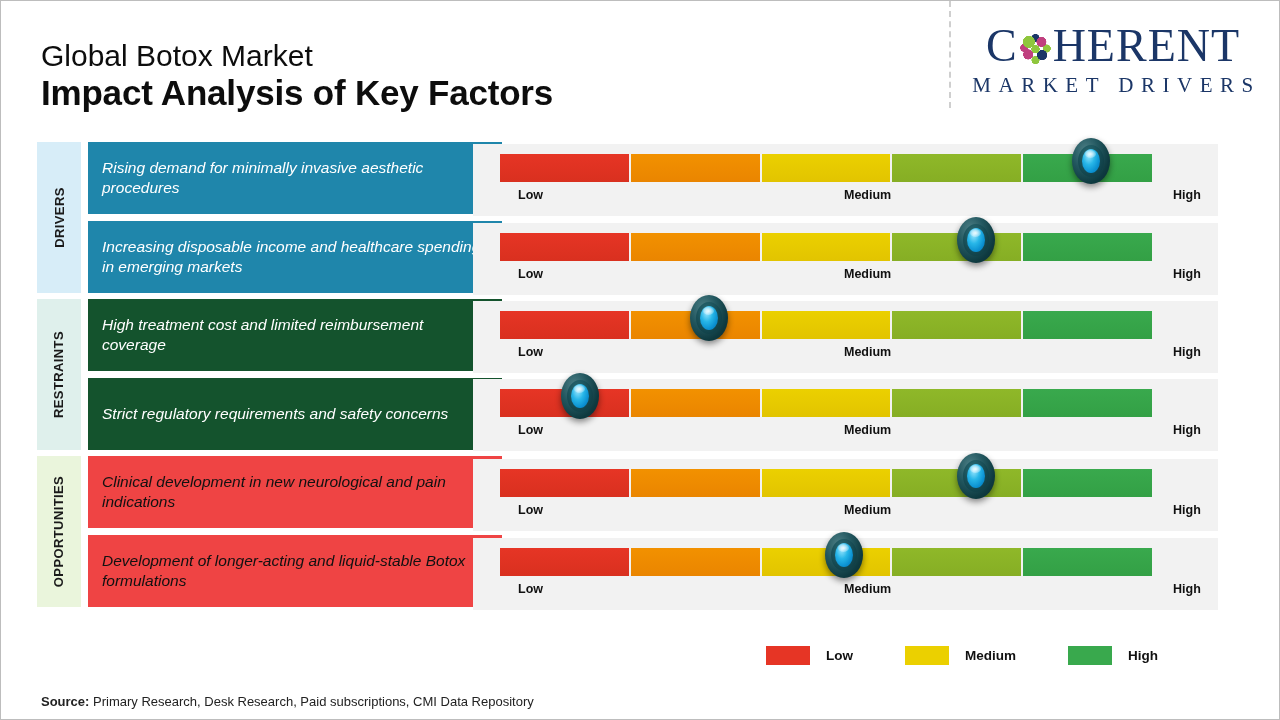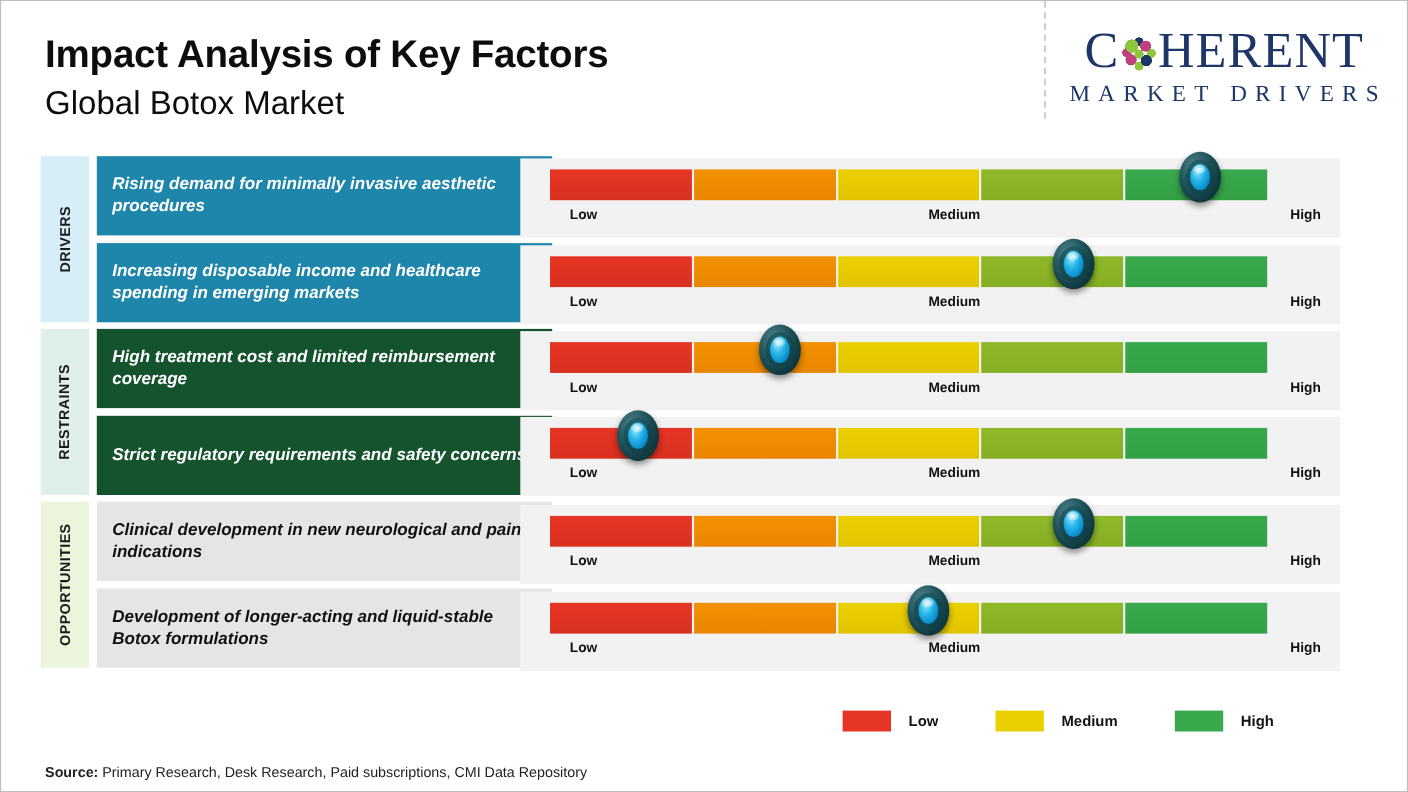--- a/index.html
+++ b/index.html
@@ -74,26 +74,26 @@
     font-size: 13px; font-weight: bold; color: #1a1a1a;
     letter-spacing: 0.4px;
   }
   #cat-drivers       { top: 0px;   height: 151px; background: #d7edf8; }
   #cat-restraints    { top: 157px; height: 151px; background: #dff0ec; }
   #cat-opportunities { top: 314px; height: 151px; background: #eaf5dc; }
 
   .stmt-box {
     position: absolute; left: 51px; width: 414px; height: 72px;
     display: flex; align-items: center; padding: 0 14px;
-    font-size: 15.5px; font-weight: bold; font-style: italic;
+    font-size: 15.5px; font-weight: normal; font-style: italic;
     line-height: 1.28;
   }
   .stmt-drivers    { background: #1f86ab; color: #ffffff; }
   .stmt-restraints { background: #14532d; color: #ffffff; }
-  .stmt-opps       { background: #e5e5e5; color: #111111; }
+  .stmt-opps       { background: #ef4444; color: #111111; }
 
   
   .gauge-row {
     position: absolute; left: 472px; width: 745px; height: 72px;
     background: #f2f2f2;
   }
   .gauge-bar {
     position: absolute; left: 27px; top: 10px;
     width: 652px; height: 28px; display: flex;
   }
@@ -154,22 +154,22 @@
     font-size: 13px; color: #222222;
   }
   #source-label { font-weight: bold; }
 </style>
 </head>
 <body>
 
 <div id="slide">
 
   <div id="title-block">
+    <div id="sub-title">Global Botox Market</div>
     <div id="main-title">Impact Analysis of Key Factors</div>
-    <div id="sub-title">Global Botox Market</div>
   </div>
 
   <div id="divider-dashed"></div>
 
   <div id="logo">
     <div id="logo-word">
       <span>C</span>
       <span id="logo-globe"></span>
       <span>HERENT</span>
     </div>

